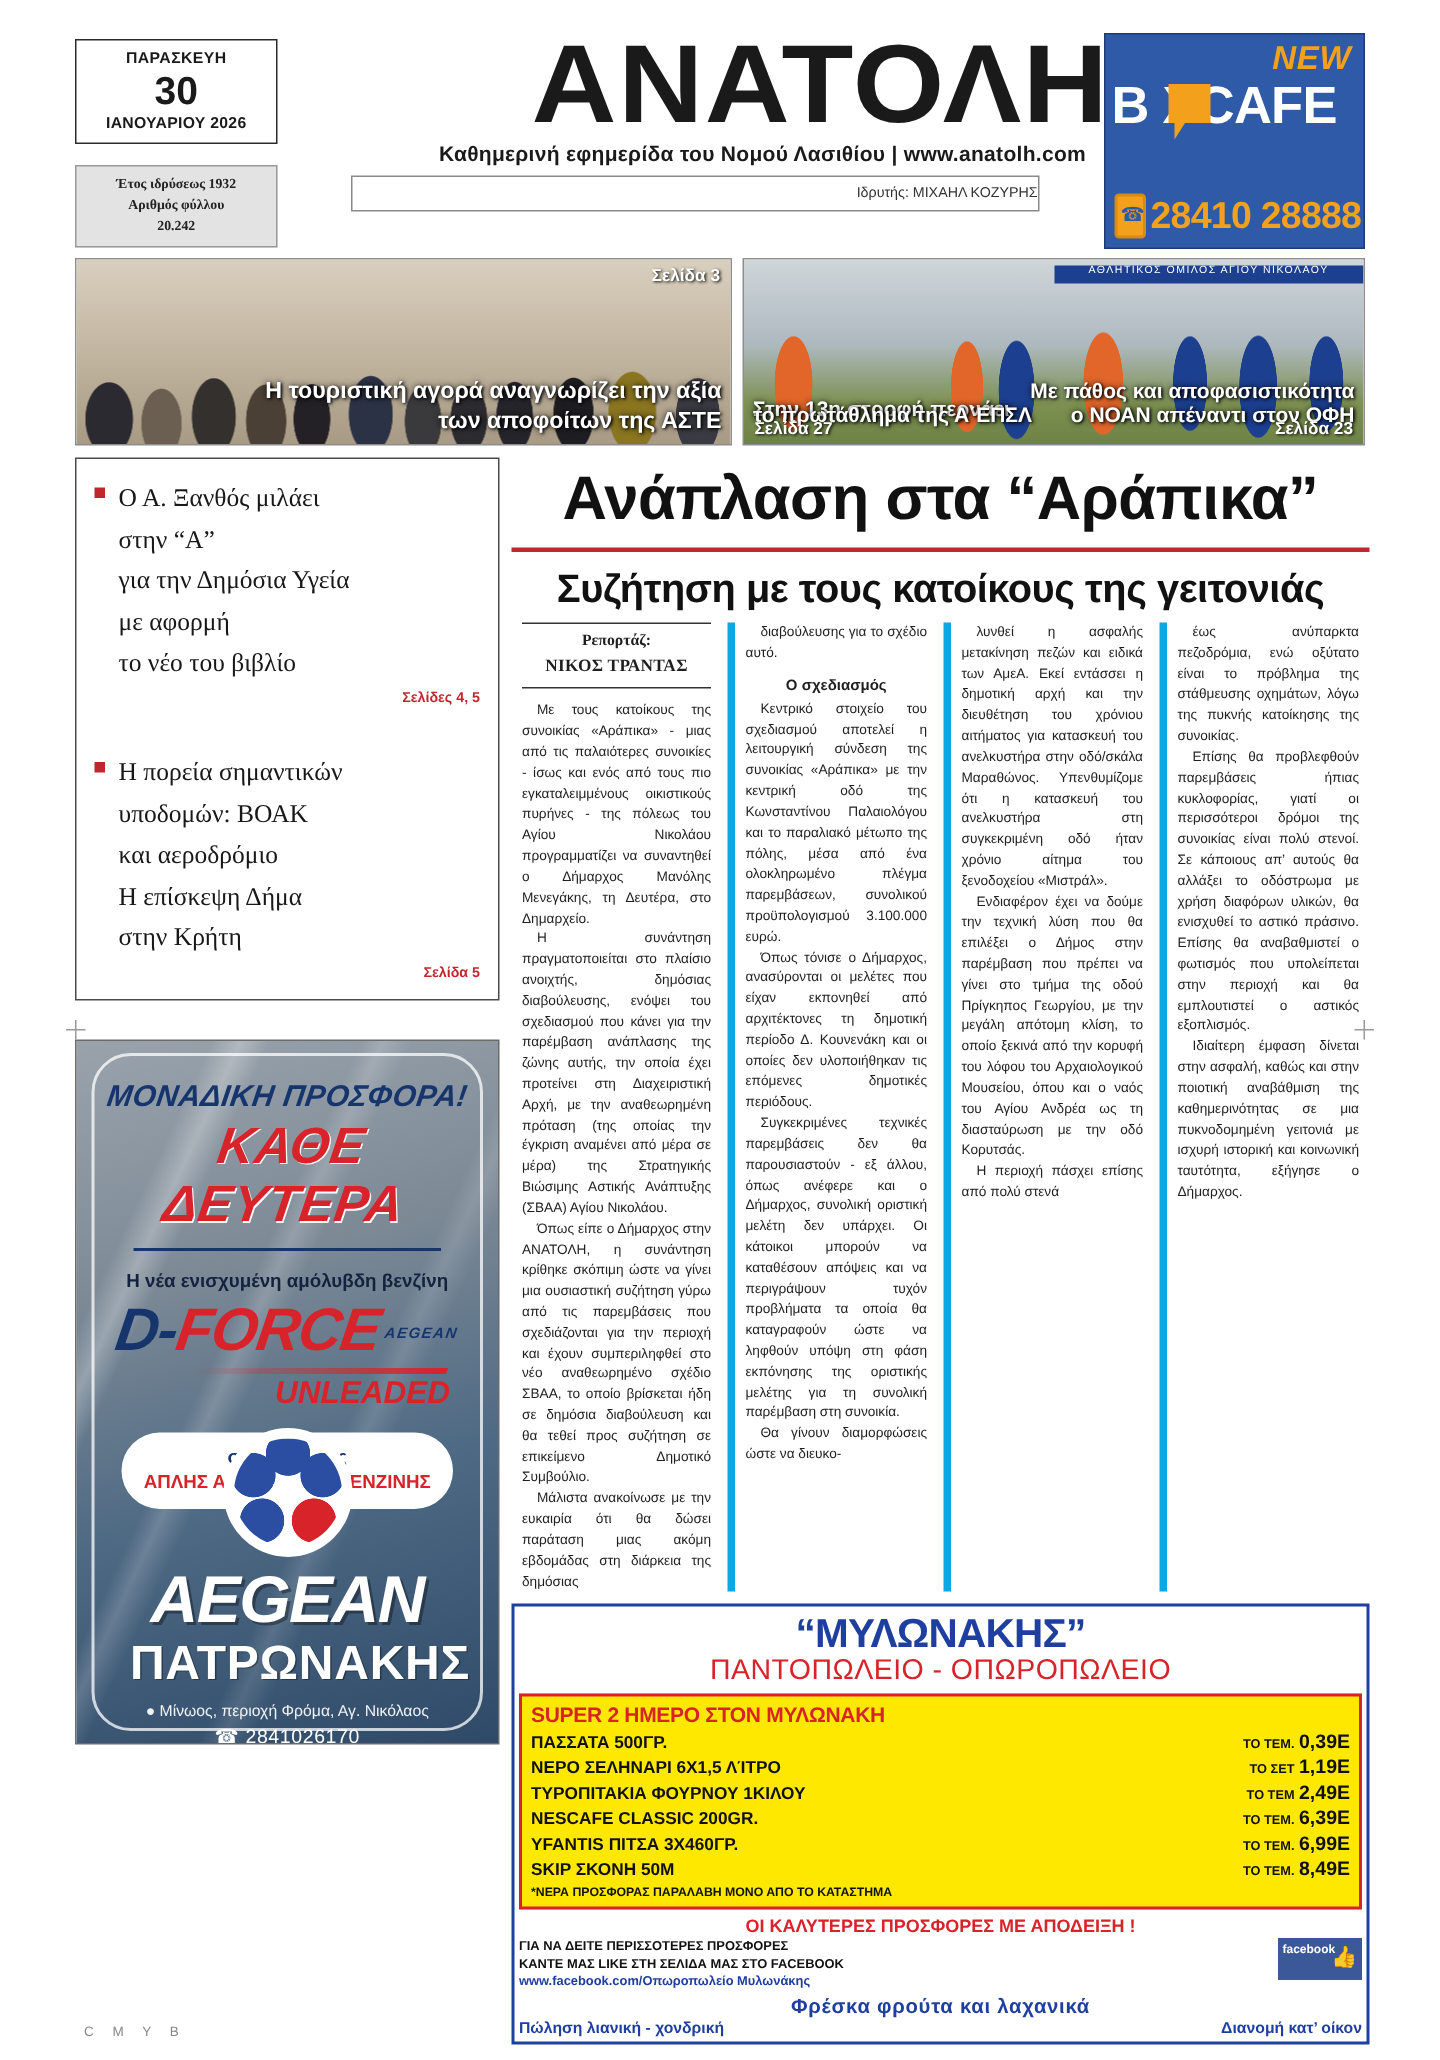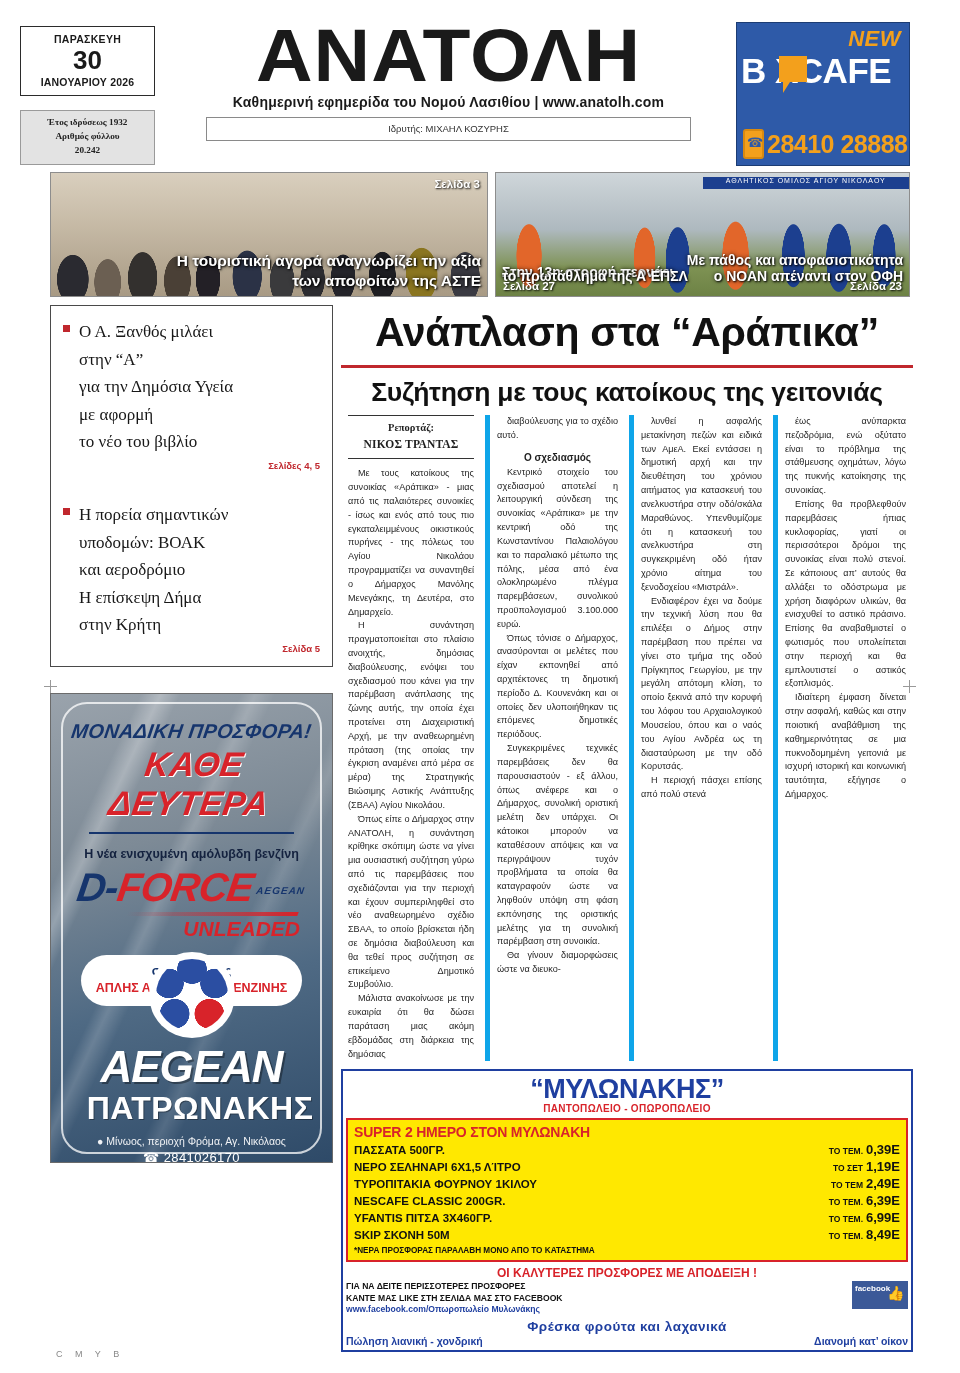--- a/index.html
+++ b/index.html
@@ -9,34 +9,34 @@
     width:960px; height:1373px;
     background:#ffffff;
     font-family:"Liberation Sans", sans-serif;
     color:#1a1a1a;
     position:relative;
     overflow:hidden;
   }
   .page { position:relative; width:960px; height:1373px; padding:0; }
 
   
-  .masthead { position:relative; height:168px; padding:18px 50px 0 20px; display:flex; }
+  .masthead { position:relative; height:168px; padding:18px 50px 0 50px; display:flex; }
   .date-col { width:135px; padding-top:8px; }
   .date-box {
     border:1px solid #2b2b2b; text-align:center; padding:6px 2px 7px 2px; background:#fff;
   }
   .date-day-name { font-size:10.5px; font-weight:bold; letter-spacing:.3px; }
   .date-num { font-size:26px; font-weight:bold; line-height:1.05; margin:2px 0 2px 0;}
   .date-month { font-size:10.5px; font-weight:bold; letter-spacing:.2px;}
   .issue-box {
     margin-top:14px; border:1px solid #9a9a9a; background:#e3e3e3;
     text-align:center; padding:5px 2px 6px 2px; font-size:9.2px; line-height:1.5;
     font-family:"Liberation Serif", serif; font-weight:bold; color:#222;
   }
-  .title-col { flex:1; padding:0 12px 0 18px; text-align:center; }
+  .title-col { flex:1; padding:0 12px 0 18px; text-align:right; }
   .paper-title {
     font-size:74px; font-weight:bold; letter-spacing:1px; line-height:.92;
     font-family:"Liberation Sans", sans-serif; margin-top:4px;
     transform:scaleX(1.06); transform-origin:center;
   }
   .paper-sub {
     font-size:14px; font-weight:bold; letter-spacing:.2px; margin-top:4px;
   }
   .founder-box {
     margin:7px auto 0 auto; width:88%; border:1px solid #8a8a8a;
@@ -193,21 +193,21 @@
             border-top:1.5px solid #333; border-bottom:1.5px solid #333;
             padding:4px 0 5px 0; margin-bottom:8px; }
   .byline .r { font-size:10.5px; font-weight:bold; display:block; }
   .byline .n { font-size:11.5px; font-weight:bold; display:block; letter-spacing:.2px;}
   .subtitle { font-weight:bold; font-size:10px; margin:7px 0 1px 0; text-align:center; }
 
   
   .mylon { margin-top:8px; border:2px solid #1f3fa0; background:#fff; padding:3px; }
   .my-head { text-align:center; }
   .my-t1 { font-size:27px; font-weight:bold; color:#1f3fa0; letter-spacing:-.5px; }
-  .my-t2 { font-size:10px; font-weight:bold; color:#d8232a; letter-spacing:.3px; margin-top:-2px;}
+  .my-t2 { font-size:19px; font-weight:normal; color:#d8232a; letter-spacing:.3px; margin-top:-2px;}
   .my-yellow { background:#ffe800; border:2px solid #d8232a; margin-top:4px; padding:4px 6px 5px 6px; }
   .my-y-title { color:#d8232a; font-weight:bold; font-size:14px; letter-spacing:-.2px; }
   .my-row { display:flex; justify-content:space-between; align-items:baseline; font-weight:bold; font-size:11.5px; color:#111; margin-top:2px;}
   .my-row .unit { font-size:8.5px; font-weight:bold; }
   .my-row .price { font-size:13px; font-weight:bold; margin-left:3px;}
   .my-note { font-size:8.2px; font-weight:bold; margin-top:4px; color:#111; }
   .my-foot { text-align:center; margin-top:4px; }
   .my-f1 { color:#d8232a; font-weight:bold; font-size:12px; }
   .my-f2 { font-size:8.6px; font-weight:bold; text-align:left; line-height:1.4; color:#111;}
   .my-f2b{ font-size:8.6px; font-weight:bold; text-align:left; color:#1f3fa0;}

